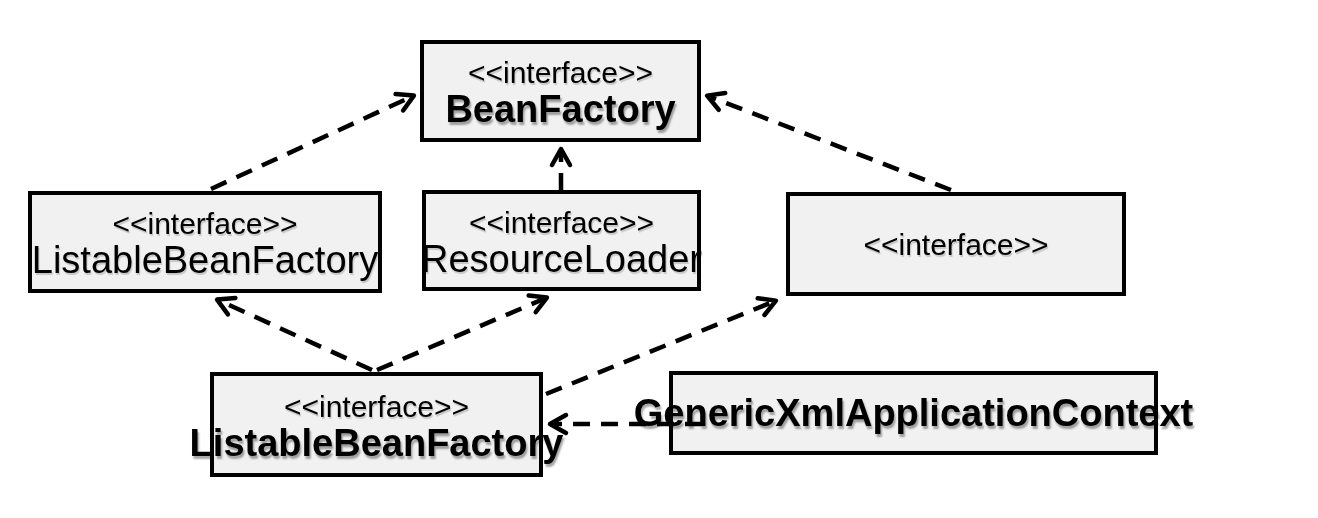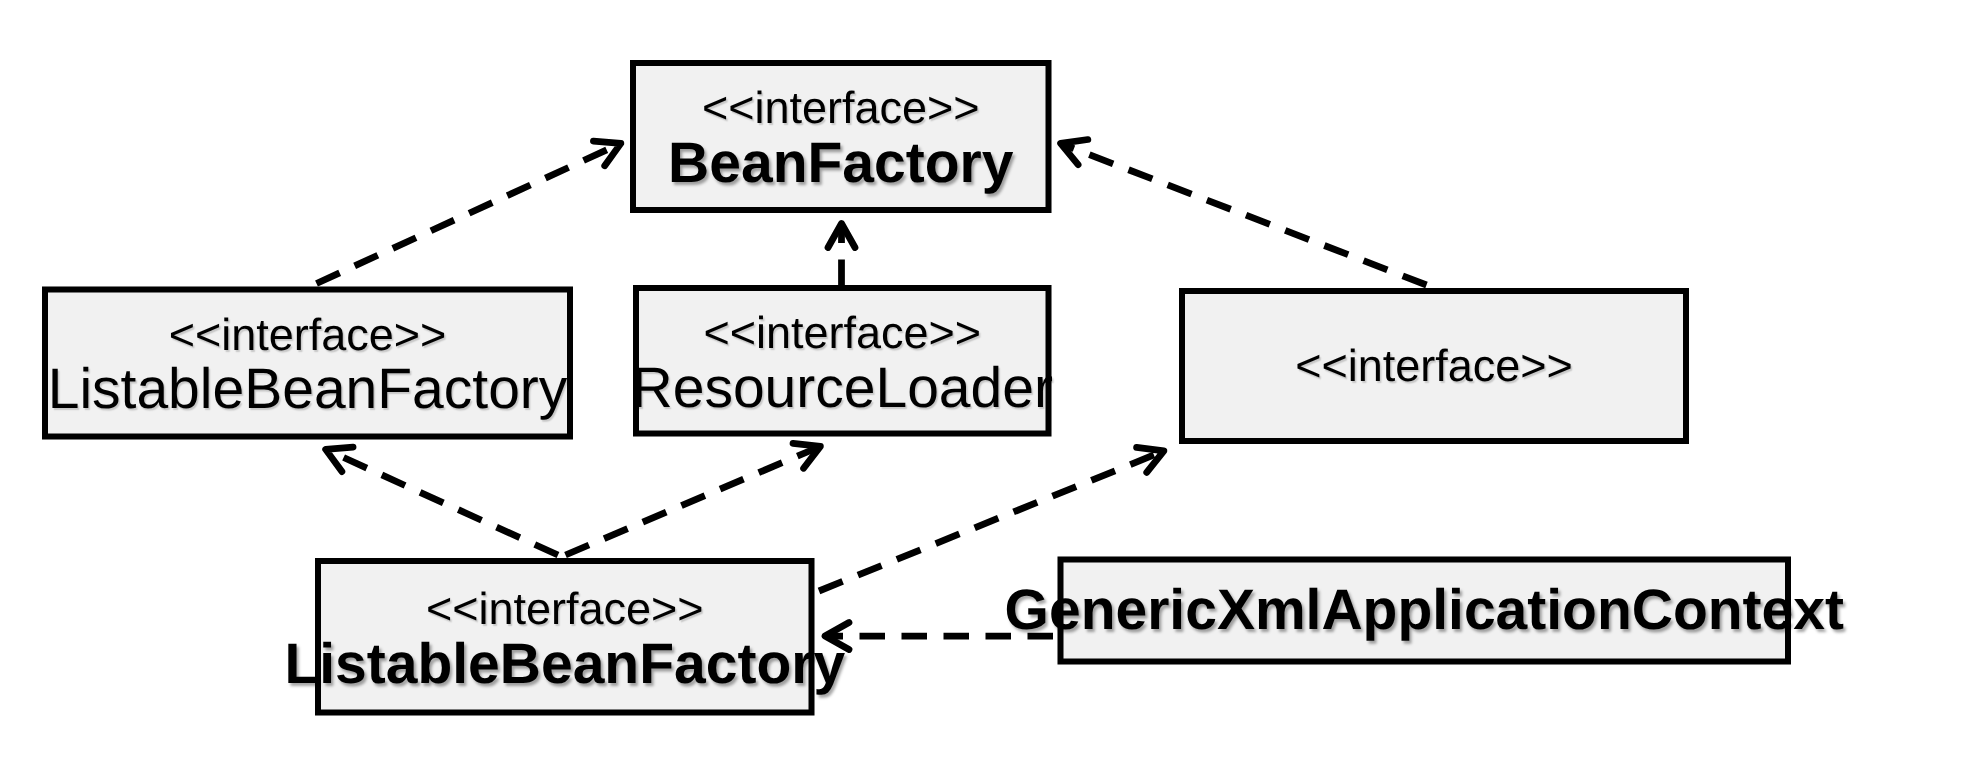--- a/index.html
+++ b/index.html
@@ -47,21 +47,21 @@
     width: 1318px;
     height: 518px;
     pointer-events: none;
   }
   
   #node-bean-factory                     { left: 420px; top: 40px;  width: 281px; height: 102px; }
   #node-listable-bean-factory            { left: 28px;  top: 191px; width: 354px; height: 102px; }
   #node-message-source                   { left: 422px; top: 190px; width: 279px; height: 101px; }
   #node-resource-loader                  { left: 786px; top: 192px; width: 340px; height: 104px; }
   #node-application-context              { left: 210px; top: 372px; width: 333px; height: 105px; }
-  #node-generic-xml-application-context  { left: 705px; top: 371px; width: 489px; height: 72px; }
+  #node-generic-xml-application-context  { left: 669px; top: 371px; width: 489px; height: 84px; }
 </style>
 </head>
 <body>
 
 <div class="canvas">
 
   <div class="node" id="node-bean-factory">
     <div class="stereotype">&lt;&lt;interface&gt;&gt;</div>
     <div class="node-name bold">BeanFactory</div>
   </div>

